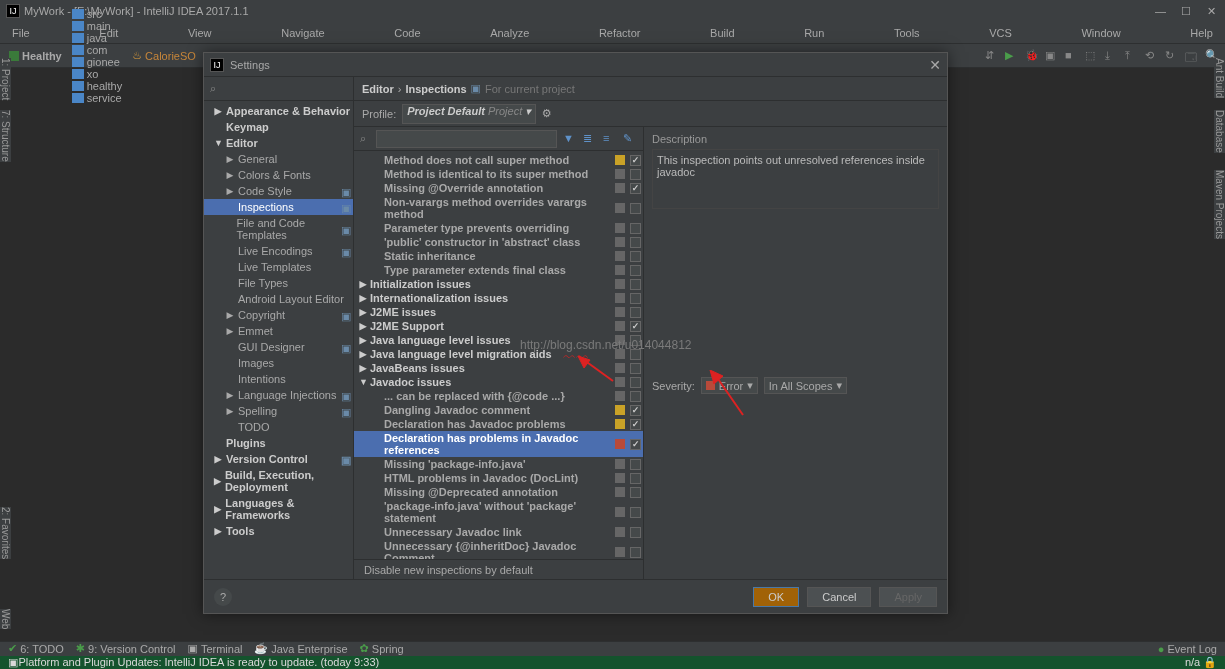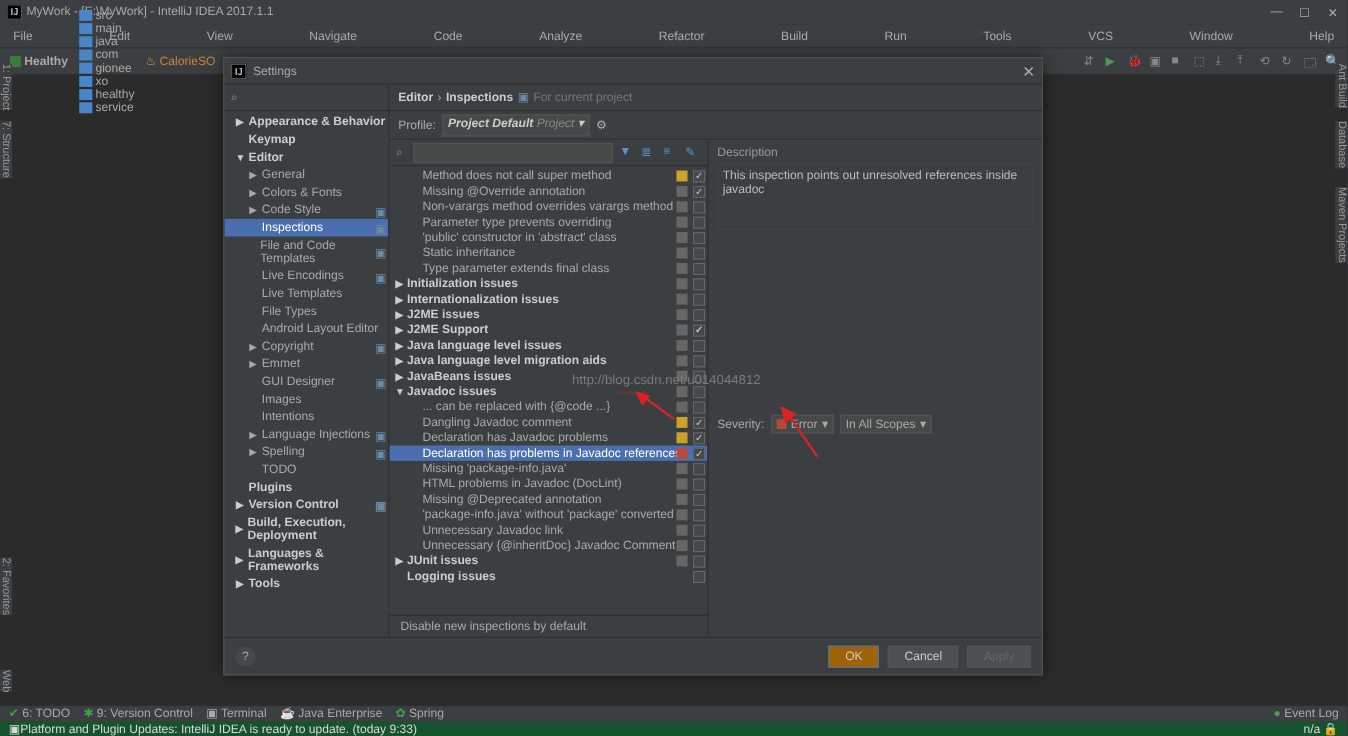--- a/index.html
+++ b/index.html
@@ -37,21 +37,21 @@
 .crumb-row .b { color:#ccc; font-weight:bold;}
 .crumb-row .muted { color:#777;}
 .profile-row { height:26px; display:flex; align-items:center; padding:0 8px; gap:6px; border-bottom:1px solid #2d2f30;}
 .profile-row select, .sel-box { background:#45494a; border:1px solid #555; color:#ccc; height:20px; padding:0 4px;font-style:italic;}
 .mid-split { flex:1; display:flex; overflow:hidden;}
 .insp-left { width:290px; border-right:1px solid #2d2f30; display:flex; flex-direction:column;}
 .insp-search { height:24px; border-bottom:1px solid #2d2f30; display:flex; align-items:center; padding:0 6px; gap:6px;}
 .insp-search input { background:#45494a; border:1px solid #555; color:#ccc; height:18px; flex:1; padding:0 4px; outline:none;}
 .tb-icon { width:14px; height:14px; color:#5f92c9;}
 .insp-tree { flex:1; overflow:auto; padding-top:2px;}
-.irow { display:flex; align-items:center; padding:1px 2px 1px 30px; gap:4px; position:relative;}
+.irow { display:flex; align-items:center; padding:1px 2px 1px 30px; gap:4px; position:relative;font-weight:bold;}
 .irow.top { padding-left:16px; font-weight:bold; color:#ccc;}
 .irow .cr { position:absolute; left:5px; width:8px; text-align:center; font-size:9px;}
 .irow.sel { background:#4b6eaf; color:#fff;}
 .irow .chk { margin-left:auto; width:11px; height:11px; border:1px solid #666; background:#45494a; display:inline-block;}
 .irow .chk.on::after { content:"✓"; color:#ccc; font-size:9px; line-height:9px; display:block; text-align:center;}
 .irow .sev { width:10px; height:10px; display:inline-block; position:absolute; right:18px;}
 .sev.y { background:#c9a227;}
 .sev.r { background:#b84a3a;}
 .sev.g { background:#666;}
 .disable-row { height:20px; padding:2px 6px; border-top:1px solid #2d2f30; display:flex; align-items:center; gap:4px;}
@@ -300,20 +300,25 @@
             <span class="tb-icon">≡</span>
             <span class="tb-icon">✎</span>
           </div>
           <div class="insp-tree" id="insp-tree">
               <div class="irow">
                 <span>Method does not call super method</span>
                 <span class="sev y"></span>
                 <span class="chk on"></span>
               </div>
               <div class="irow">
+                <span>Method is identical to its super method</span>
+                <span class="sev g"></span>
+                <span class="chk"></span>
+              </div>
+              <div class="irow">
                 <span>Missing @Override annotation</span>
                 <span class="sev g"></span>
                 <span class="chk on"></span>
               </div>
               <div class="irow">
                 <span>Non-varargs method overrides varargs method</span>
                 <span class="sev g"></span>
                 <span class="chk"></span>
               </div>
               <div class="irow">
@@ -413,21 +418,21 @@
                 <span>HTML problems in Javadoc (DocLint)</span>
                 <span class="sev g"></span>
                 <span class="chk"></span>
               </div>
               <div class="irow">
                 <span>Missing @Deprecated annotation</span>
                 <span class="sev g"></span>
                 <span class="chk"></span>
               </div>
               <div class="irow">
-                <span>'package-info.java' without 'package' converted</span>
+                <span>'package-info.java' without 'package' statement</span>
                 <span class="sev g"></span>
                 <span class="chk"></span>
               </div>
               <div class="irow">
                 <span>Unnecessary Javadoc link</span>
                 <span class="sev g"></span>
                 <span class="chk"></span>
               </div>
               <div class="irow">
                 <span>Unnecessary {@inheritDoc} Javadoc Comment</span>

